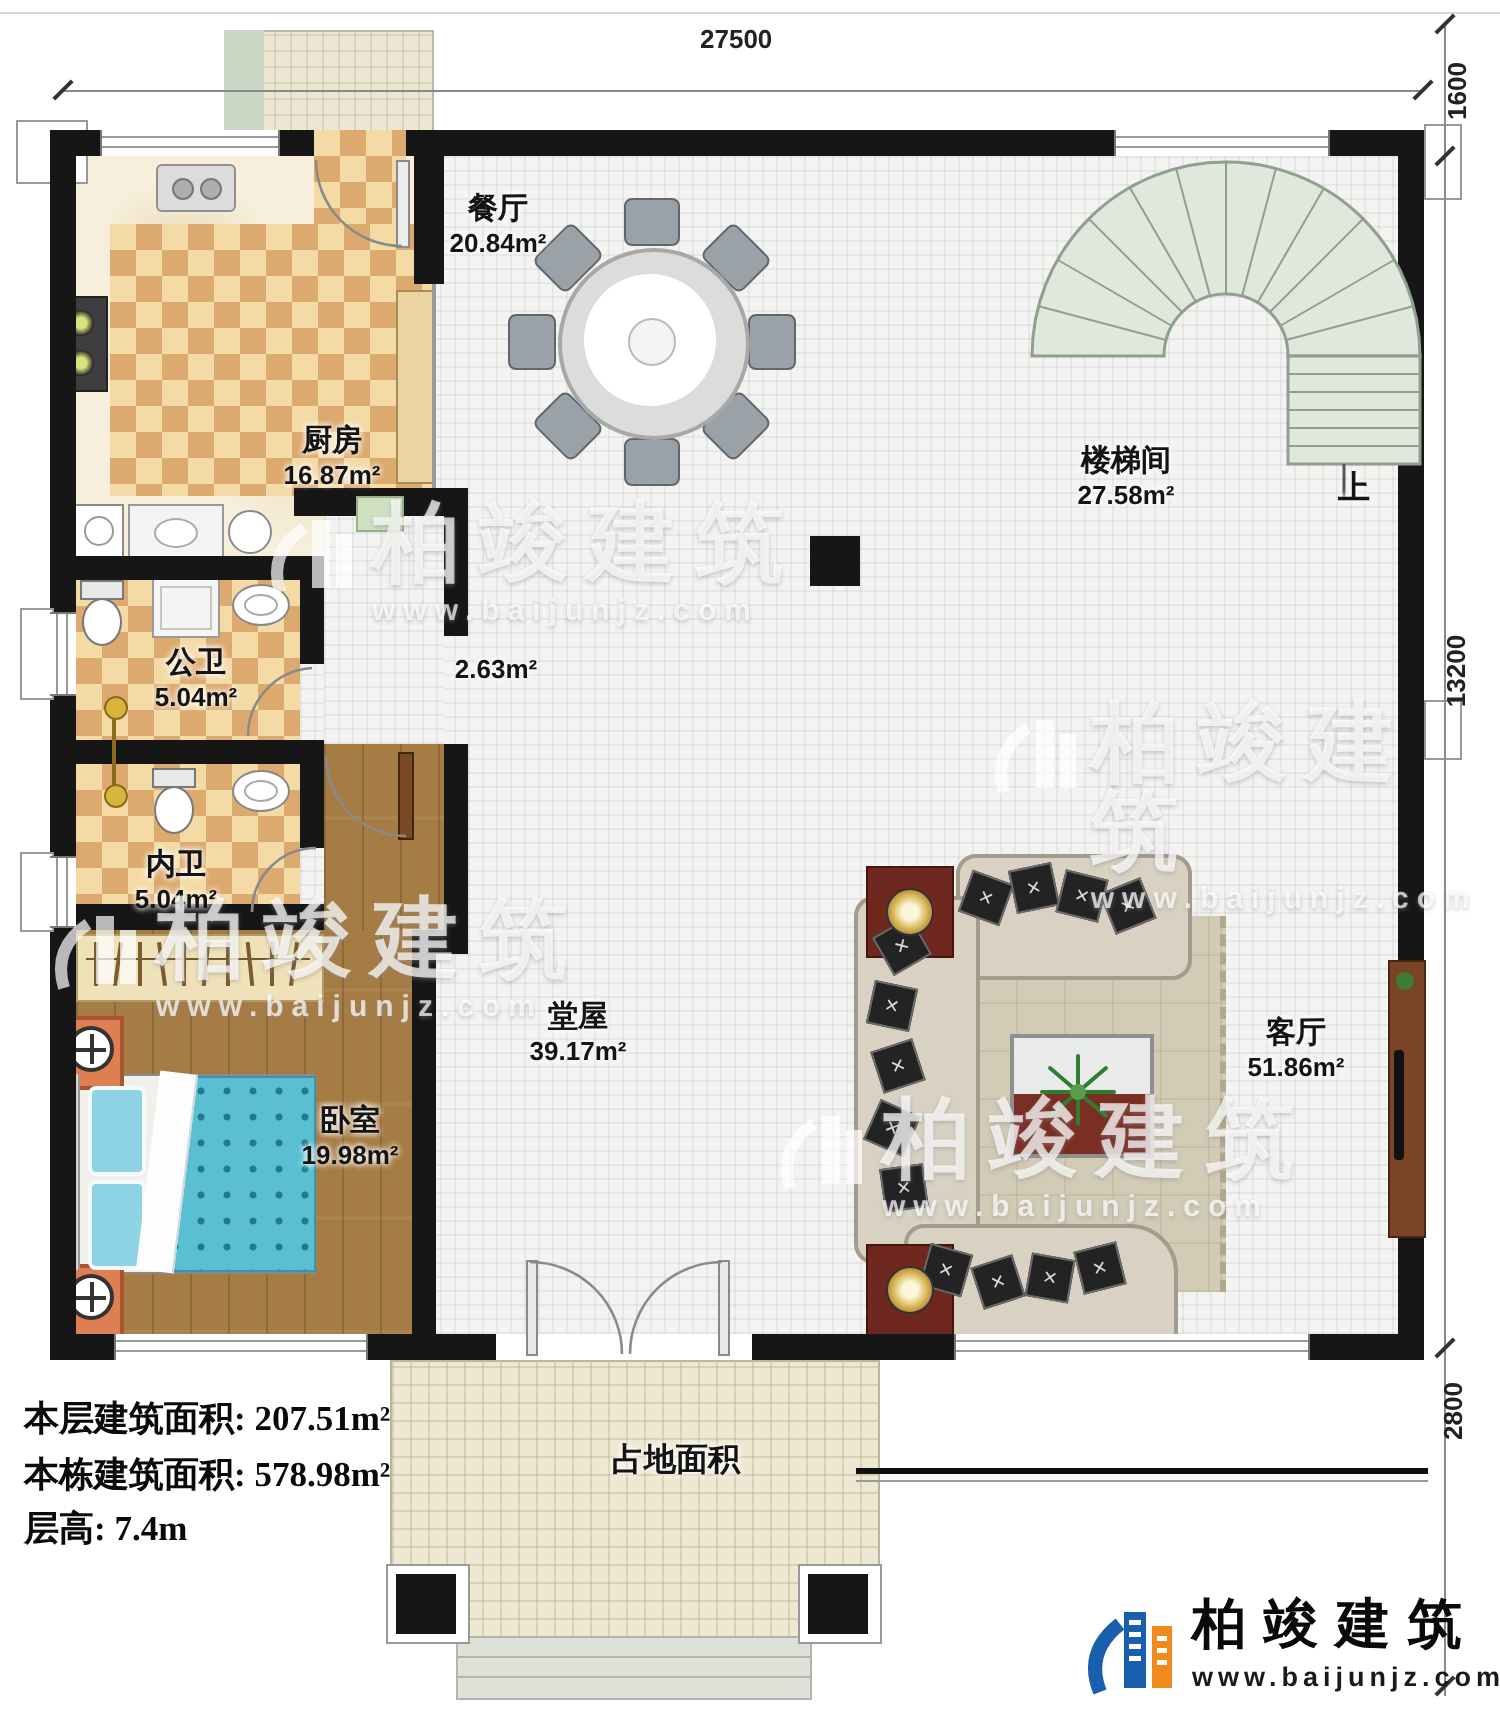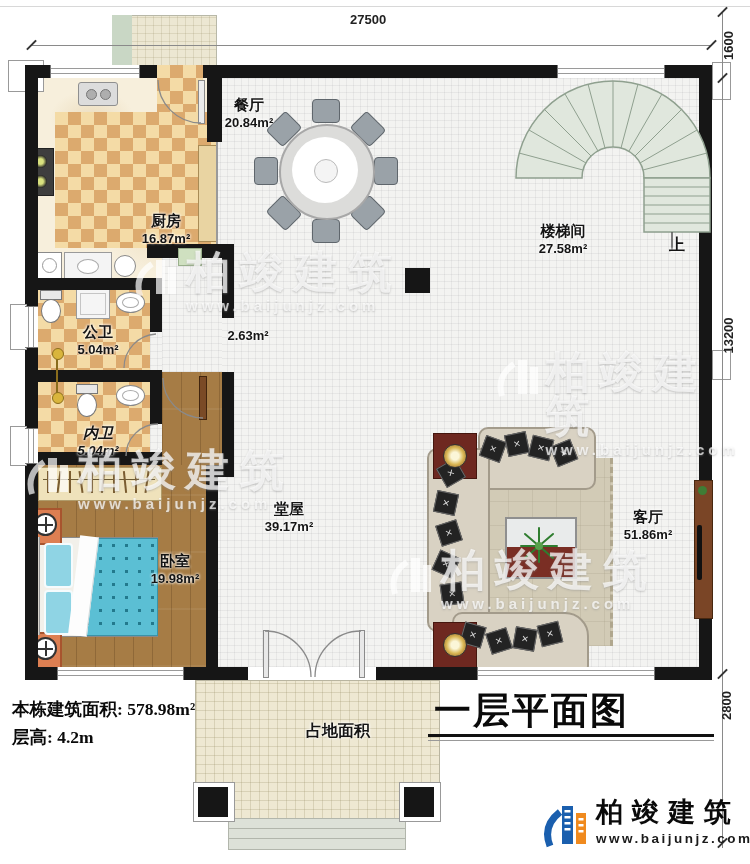--- a/index.html
+++ b/index.html
@@ -256,21 +256,21 @@
   <div class="abs wall" style="left:198px;top:787px;width:30px;height:30px;z-index:5;"></div>
   <div class="abs wall" style="left:404px;top:787px;width:30px;height:30px;z-index:5;"></div>
   <div class="abs" style="left:228px;top:818px;width:176px;height:30px;background:#dde1d8;border:1px solid #b2b6ac;z-index:3;background-image:linear-gradient(to bottom,transparent 9px,#b2b6ac 9px,#b2b6ac 10px,transparent 10px,transparent 19px,#b2b6ac 19px,#b2b6ac 20px,transparent 20px);"></div>
 
   <div class="abs rlabel" style="left:249px;top:96px;"><span>餐厅</span><br><span class="area">20.84m²</span></div>
   <div class="abs rlabel" style="left:166px;top:212px;"><span>厨房</span><br><span class="area">16.87m²</span></div>
   <div class="abs rlabel" style="left:563px;top:222px;"><span>楼梯间</span><br><span class="area">27.58m²</span></div>
   <div class="abs rlabel" style="left:677px;top:236px;font-size:16px;"><span>上</span></div>
   <div class="abs rlabel" style="left:98px;top:323px;"><span>公卫</span><br><span class="area">5.04m²</span></div>
   <div class="abs rlabel" style="left:206px;top:326px;margin-left:42px;"><span class="area">2.63m²</span></div>
-  <div class="abs rlabel" style="left:98px;top:424px;font-style:italic;"><span>内卫</span><br><span class="area">5.04m²</span></div>
+  <div class="abs rlabel" style="left:88px;top:424px;"><span>内卫</span><br><span class="area">5.04m²</span></div>
   <div class="abs rlabel" style="left:175px;top:552px;"><span>卧室</span><br><span class="area">19.98m²</span></div>
   <div class="abs rlabel" style="left:289px;top:500px;"><span>堂屋</span><br><span class="area">39.17m²</span></div>
   <div class="abs rlabel" style="left:648px;top:508px;"><span>客厅</span><br><span class="area">51.86m²</span></div>
   <div class="abs rlabel" style="left:338px;top:722px;font-size:16px;"><span>占地面积</span></div>
 
   <div class="abs wm" style="left:130px;top:250px;">
     <svg width="50" height="54">
         <path d="M10 46 Q4 26 22 14" stroke="rgba(255,255,255,.7)" stroke-width="6" fill="none"></path>
         <rect x="26" y="10" width="9" height="34" fill="rgba(255,255,255,.7)"></rect>
         <rect x="38" y="17" width="8" height="27" fill="rgba(255,255,255,.7)"></rect>
@@ -321,25 +321,25 @@
   <div class="abs tick" style="left:716px;top:11px;"></div>
   <div class="abs tick" style="left:716px;top:77px;"></div>
   <div class="abs tick" style="left:716px;top:673px;"></div>
   <div class="abs tick" style="left:716px;top:842px;"></div>
   <div class="abs dim" style="left:350px;top:12px;">27500</div>
   <div class="abs dim vdim" style="left:714px;top:38px;">1600</div>
   <div class="abs dim vdim" style="left:710px;top:328px;">13200</div>
   <div class="abs dim vdim" style="left:712px;top:698px;">2800</div>
 
   <div class="abs stats" style="left:12px;top:696px;">
+    <div><span>本层建筑面积:</span> <span>207.51m²</span></div>
     <div><span>本栋建筑面积:</span> <span>578.98m²</span></div>
-    <div><span>层高:</span> <span>4.2m</span></div>
-  </div>
-
-  <div class="abs title" style="left:434px;top:686px;font-size:37px;letter-spacing:2px;"><span>一层平面图</span></div>
+    <div><span>层高:</span> <span>7.4m</span></div>
+  </div>
+
   <div class="abs" style="left:428px;top:734px;width:286px;height:3px;background:#111;z-index:40;"></div>
   <div class="abs" style="left:428px;top:740px;width:286px;height:1px;background:#999;z-index:40;"></div>
 
   <div class="abs" style="left:540px;top:798px;display:flex;align-items:flex-start;gap:8px;z-index:40;">
     <svg width="48" height="54">
       <path d="M10 48 Q2 28 20 14" stroke="#1a5fae" stroke-width="7" fill="none"></path>
       <rect x="22" y="8" width="11" height="38" fill="#1a5fae"></rect>
       <rect x="36" y="15" width="10" height="31" fill="#f08a1e"></rect>
       <rect x="24.5" y="12" width="6" height="2.5" fill="#fff"></rect>
         <rect x="24.5" y="18" width="6" height="2.5" fill="#fff"></rect>

